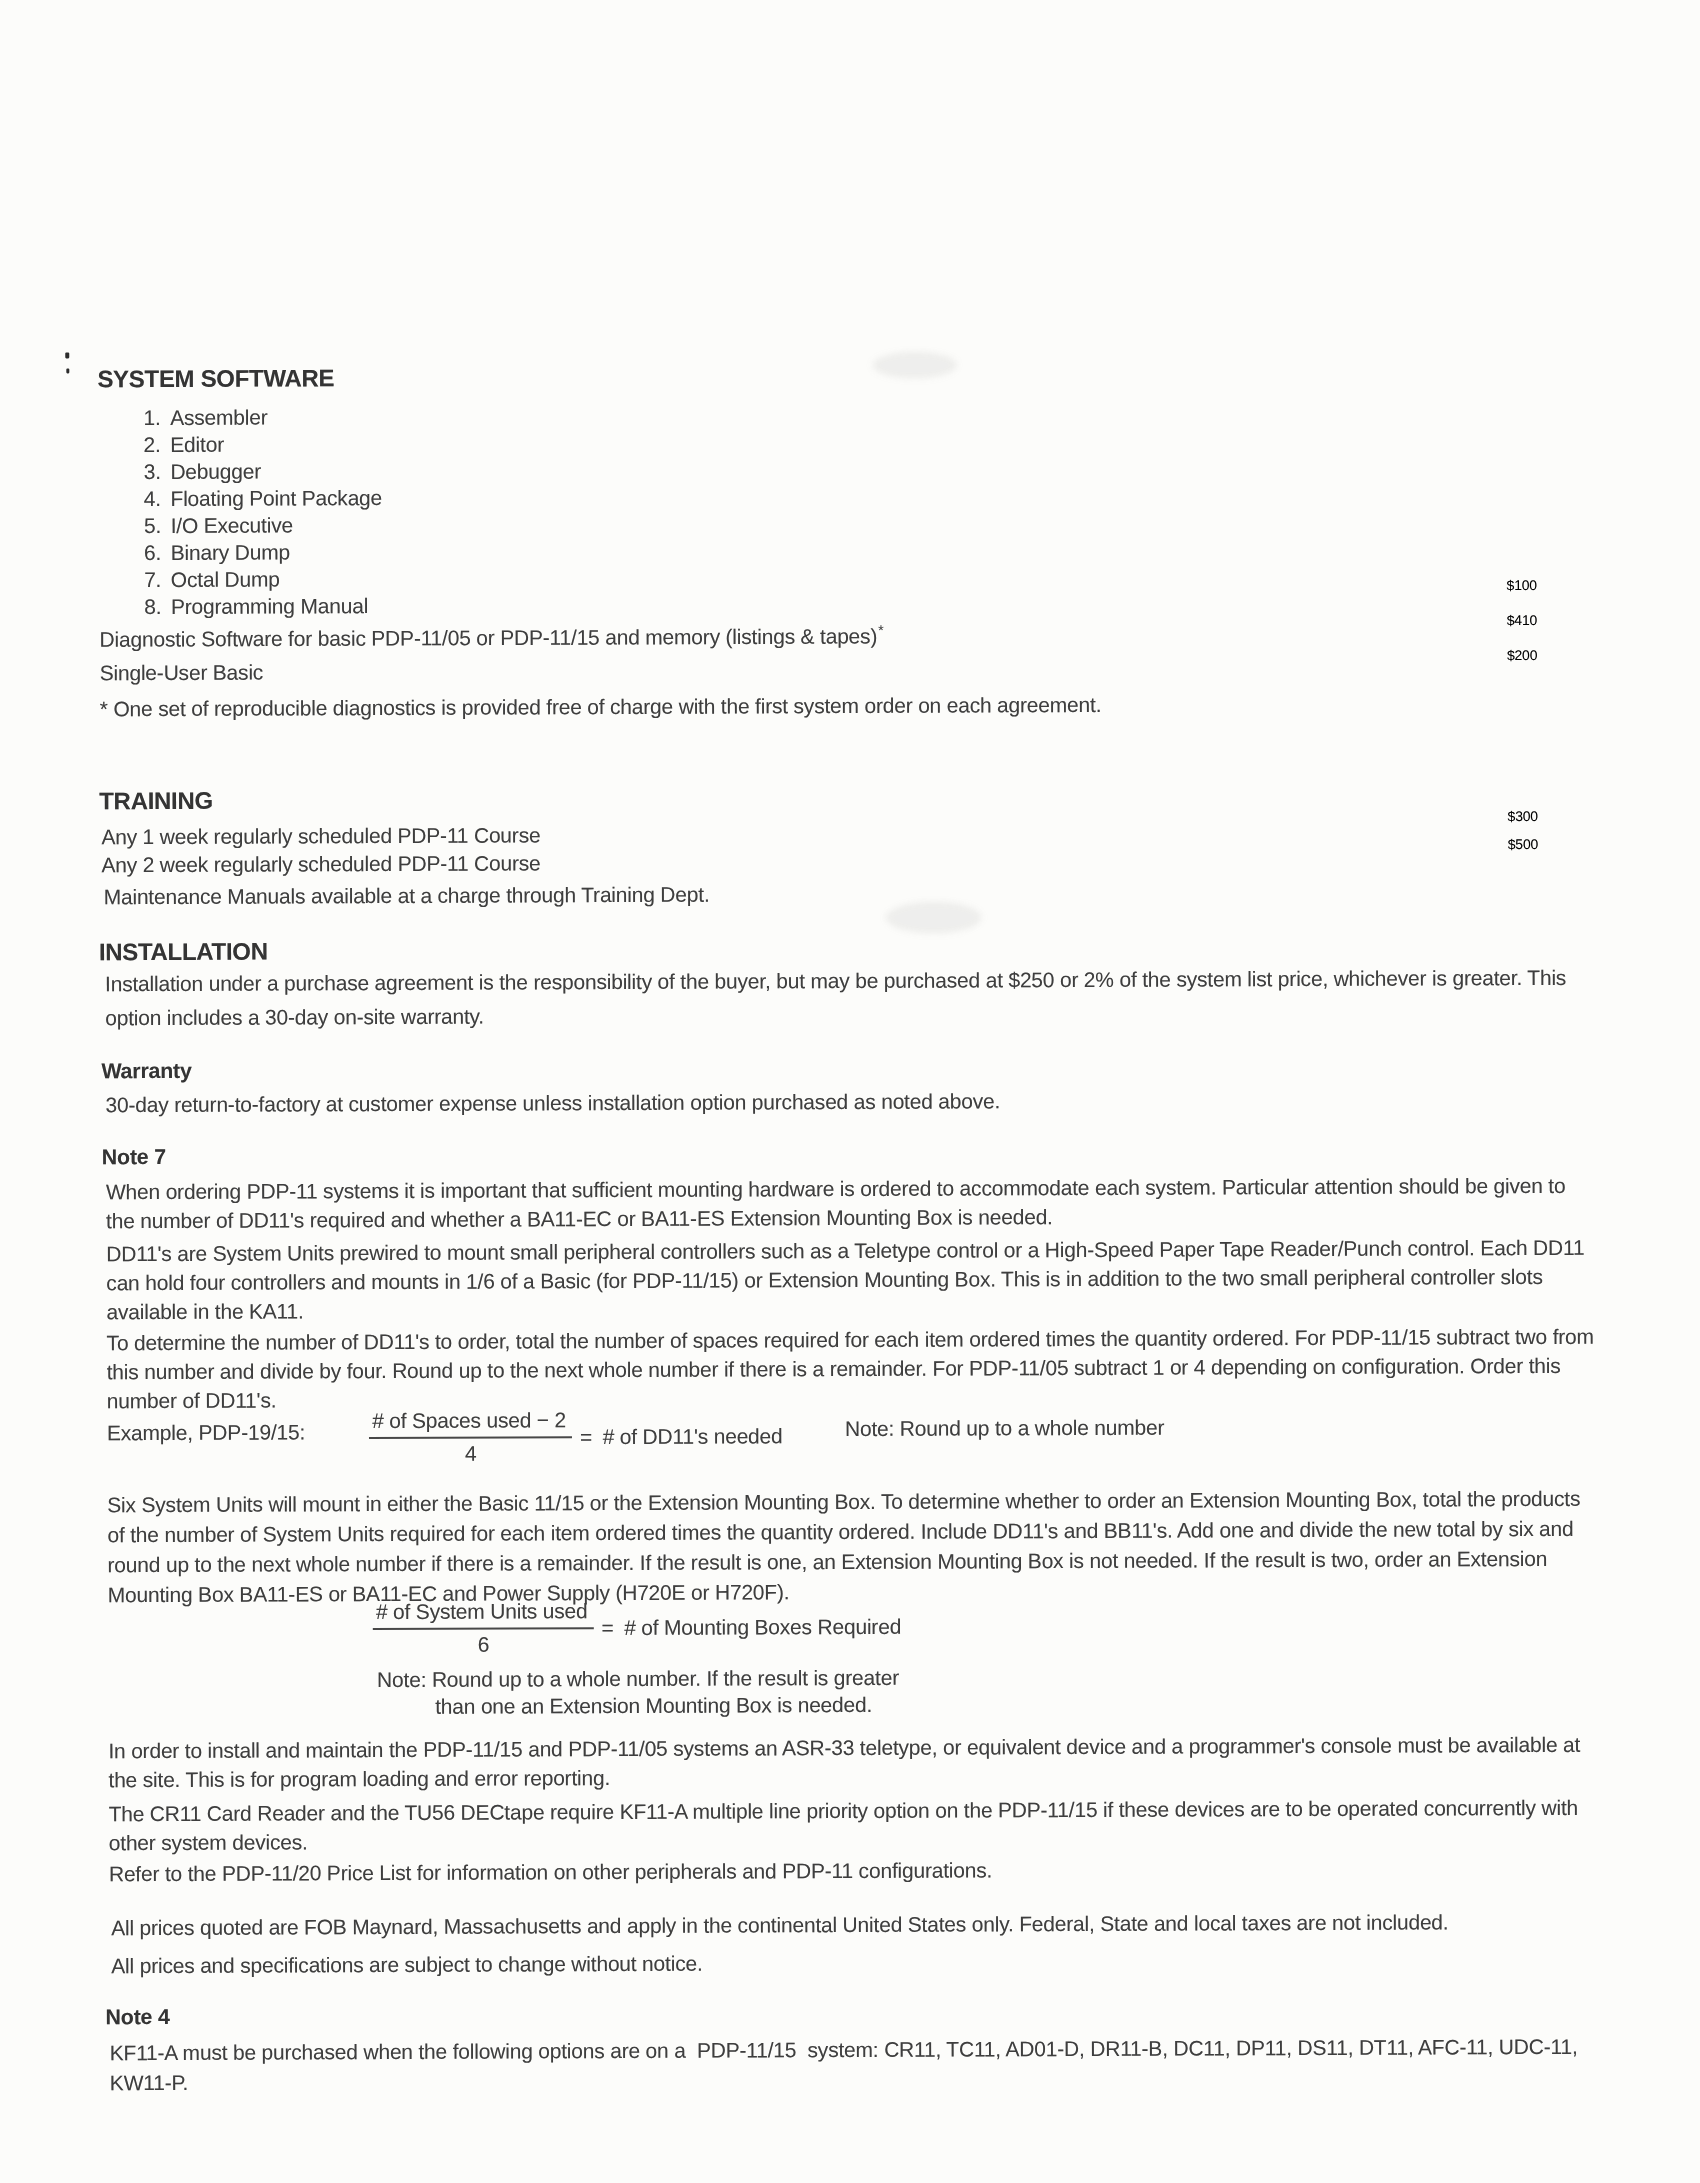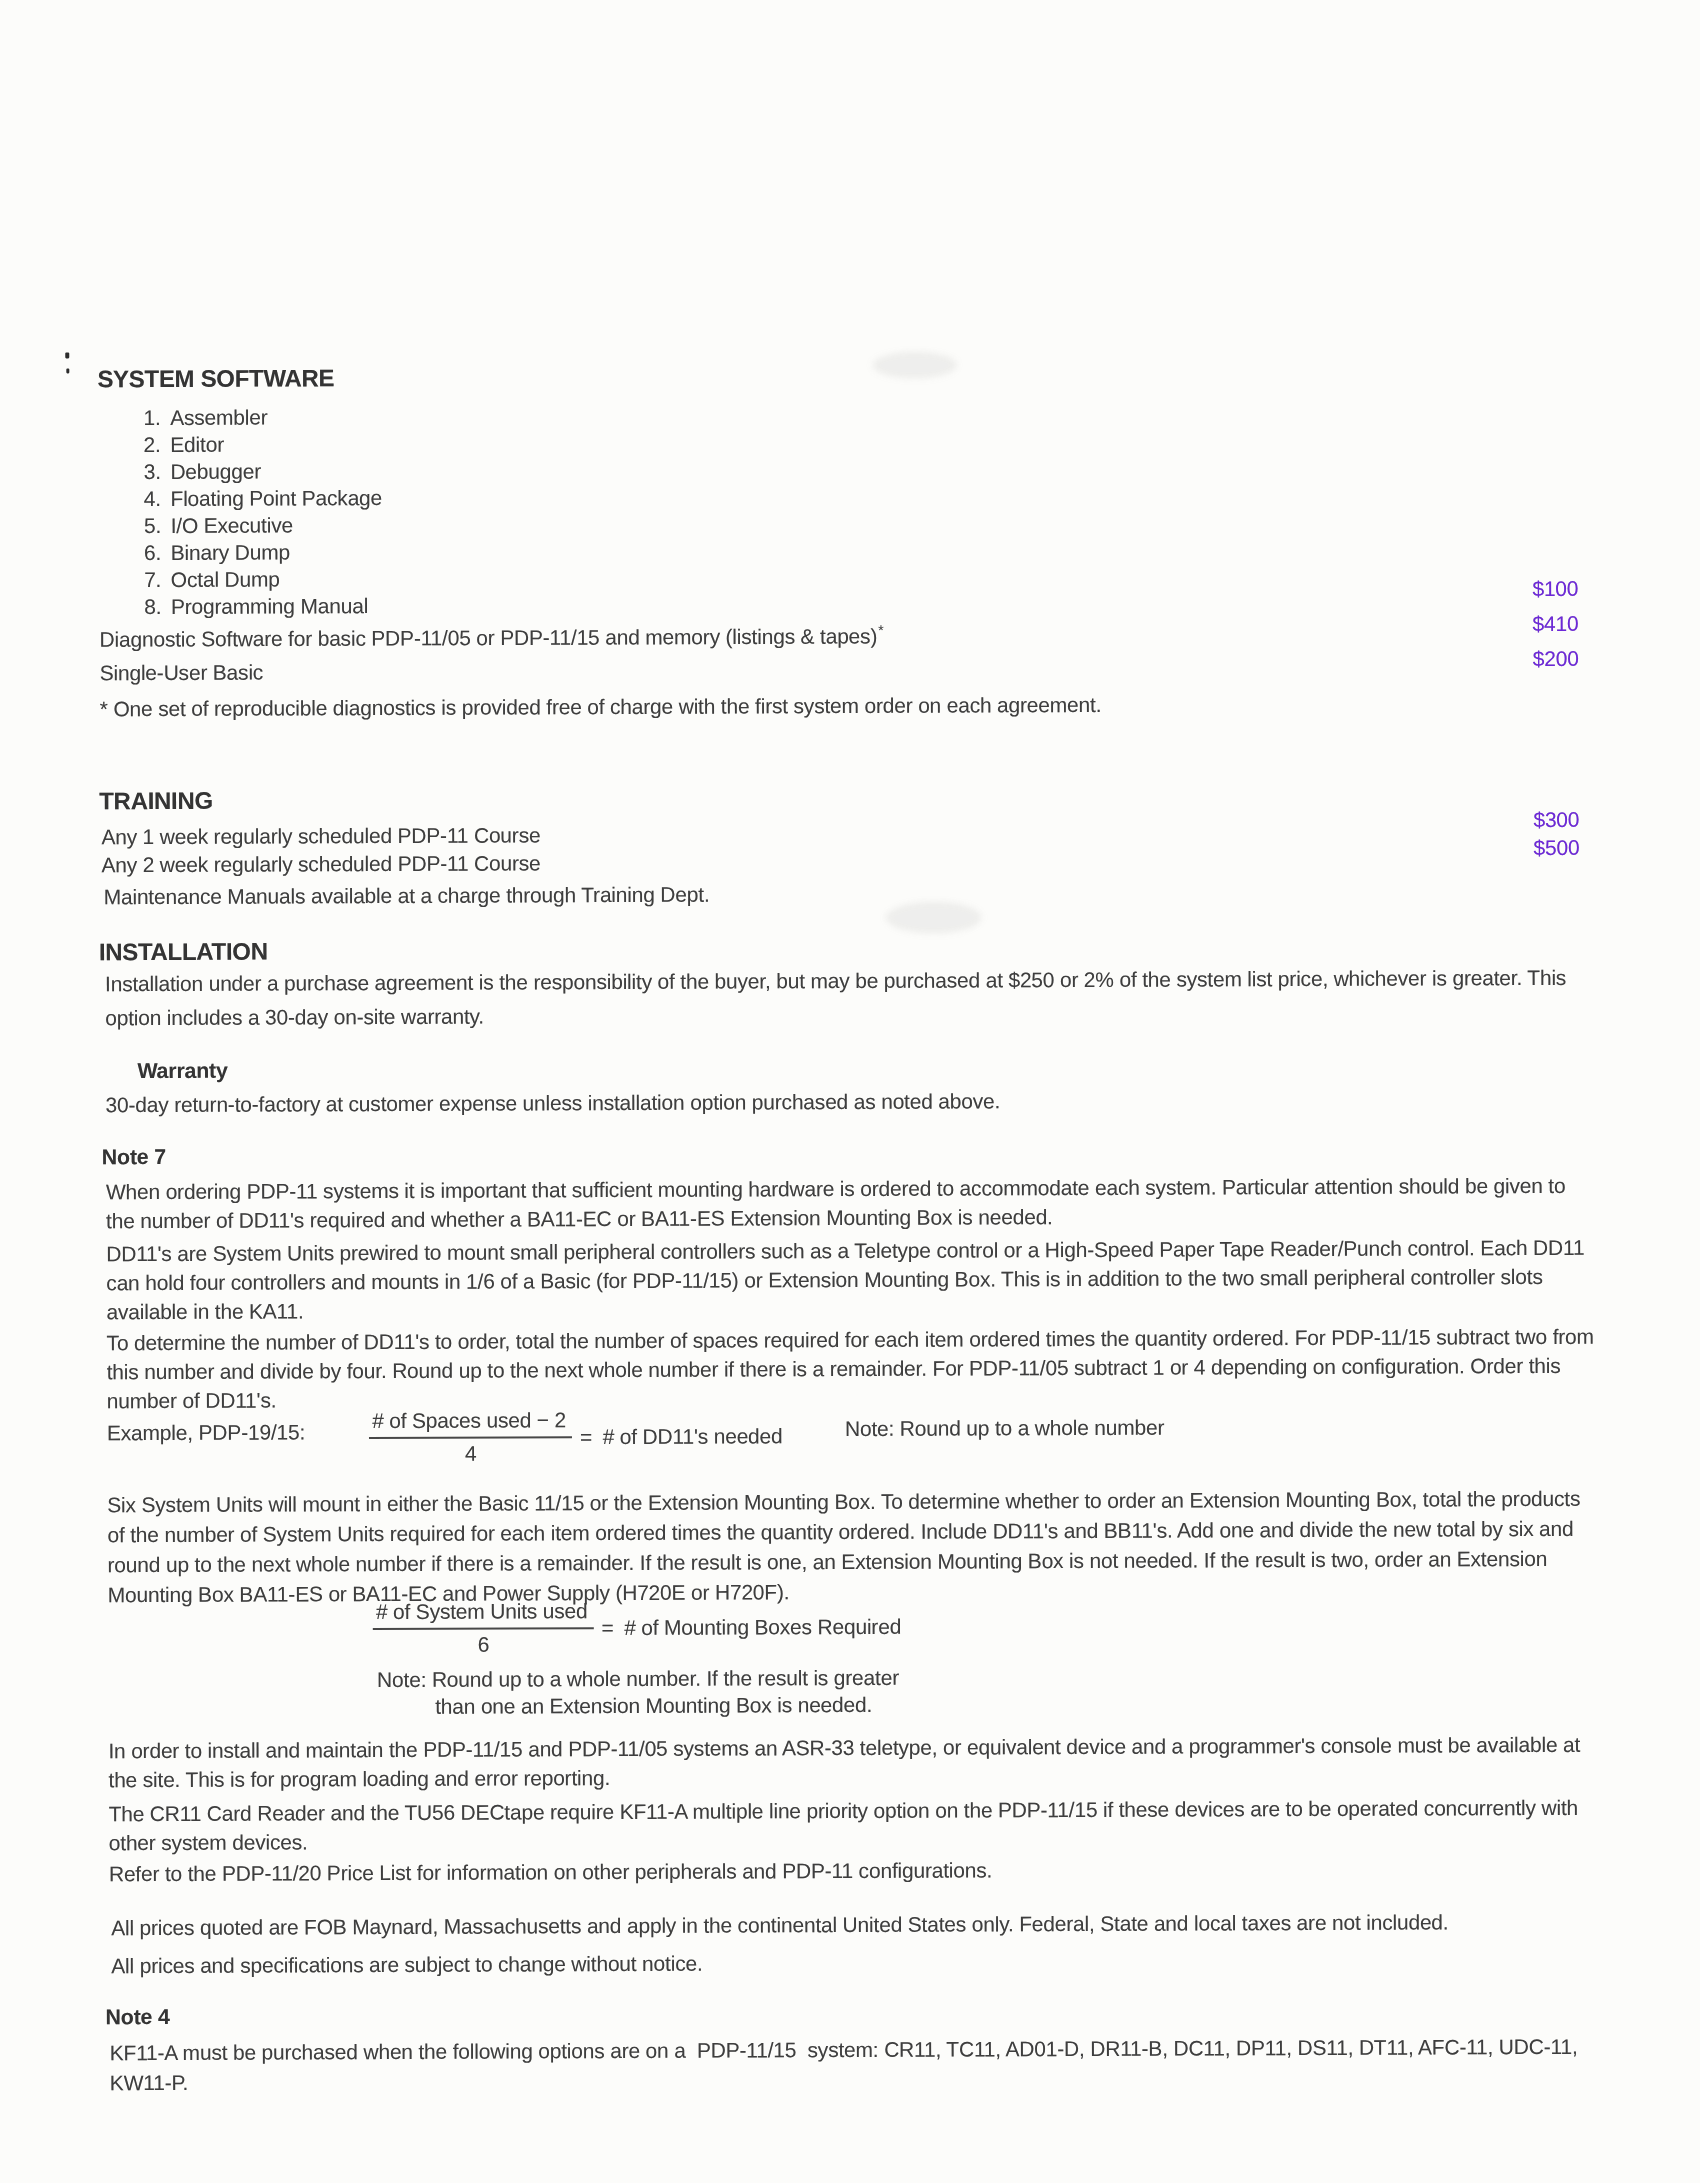--- a/index.html
+++ b/index.html
@@ -31,22 +31,22 @@
   .lh50 .tline { line-height:27px; height:27px; }
 
   .line-para { position:absolute; font-size:21px; letter-spacing:-0.2px; white-space:pre;
                color:#3e3e3e; text-shadow:0 0 0.5px rgba(62,62,62,.28); }
 
   .sw-list { position:absolute; left:135px; top:401px; }
   .sw-item { display:flex; height:27px; line-height:27px; font-size:21px; letter-spacing:-0.2px;
              text-shadow:0 0 0.5px rgba(62,62,62,.28); }
   .sw-num { display:inline-block; width:28px; text-align:right; margin-right:9.6px; }
 
-  .price { position:absolute; left:1467px; width:113px; text-align:right;
-           font-size:21px; letter-spacing:-0.2px; color:#6d28d9;
+  .price { position:absolute; left:1467px; width:113px; text-align:center;
+           font-size:14px; letter-spacing:-0.2px; color:#000000;
            text-shadow:0 0 0.5px rgba(60,60,60,.3); white-space:pre; }
 
   sup.fnote { font-size:14px; vertical-align:8.5px; margin-left:1.1px; }
 
   .formula { position:absolute; display:flex; align-items:center; font-size:21px;
              letter-spacing:-0.2px; color:#3e3e3e; text-shadow:0 0 0.5px rgba(62,62,62,.28); }
   .frac { display:inline-block; text-align:center; }
   .frac-num { display:block; padding:0 6.4px 4.3px 3.2px; border-bottom:2.1px solid #484848; white-space:pre; }
   .frac-den { display:block; padding-top:3.2px; }
   .f-eq { margin:0 10.7px 0 7.5px; }
@@ -124,21 +124,21 @@
     <div class="price" style="top:839px;">$500</div>
 
     <div class="line-para" style="left:104px; top:882px;">Maintenance Manuals available at a charge through Training Dept.</div>
 
     <div class="caps-heading" style="left:99px; top:935px;">INSTALLATION</div>
     <div class="para lh64" style="left:105px; top:964px;">
         <div class="tline">Installation under a purchase agreement is the responsibility of the buyer, but may be purchased at $250 or 2% of the system list price, whichever is greater. This</div>
         <div class="tline">option includes a 30-day on-site warranty.</div>
       </div>
 
-    <div class="sub-heading" style="left:101px; top:1056px;margin-left:36px;">Warranty</div>
+    <div class="sub-heading" style="left:101px; top:1056px;">Warranty</div>
     <div class="line-para" style="left:105px; top:1090px;">30-day return-to-factory at customer expense unless installation option purchased as noted above.</div>
 
     <div class="sub-heading" style="left:101px; top:1142px;">Note 7</div>
 
     <div class="para lh54" style="left:105px; top:1174px;">
         <div class="tline">When ordering PDP-11 systems it is important that sufficient mounting hardware is ordered to accommodate each system. Particular attention should be given to</div>
         <div class="tline">the number of DD11's required and whether a BA11-EC or BA11-ES Extension Mounting Box is needed.</div>
       </div>
 
     <div class="para lh55" style="left:105px; top:1236px;">

